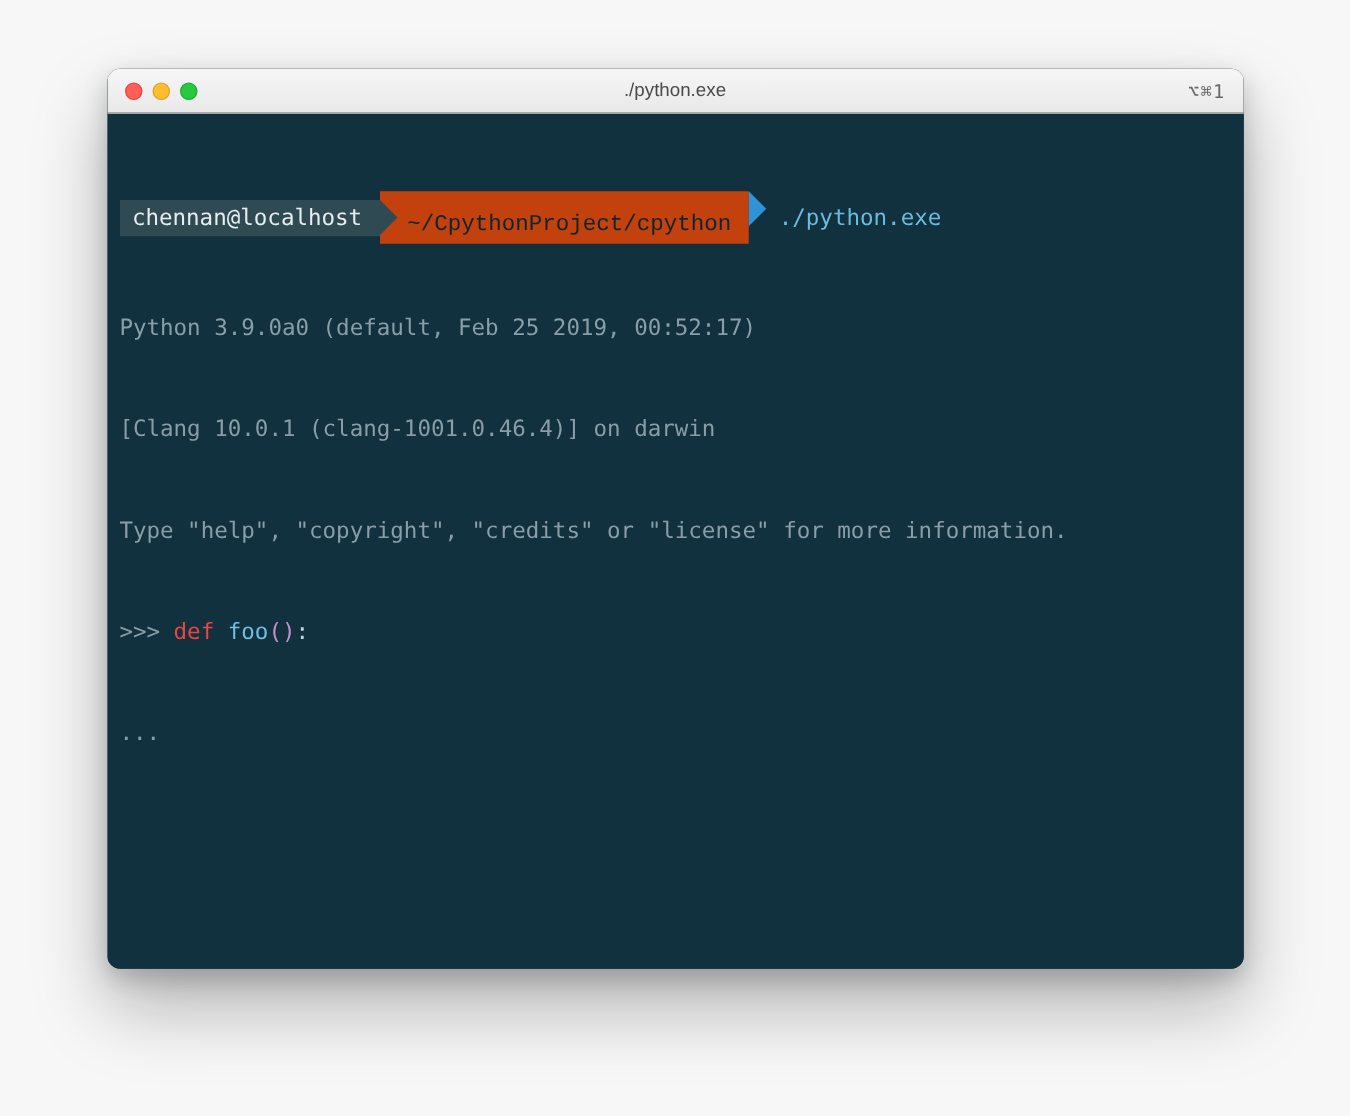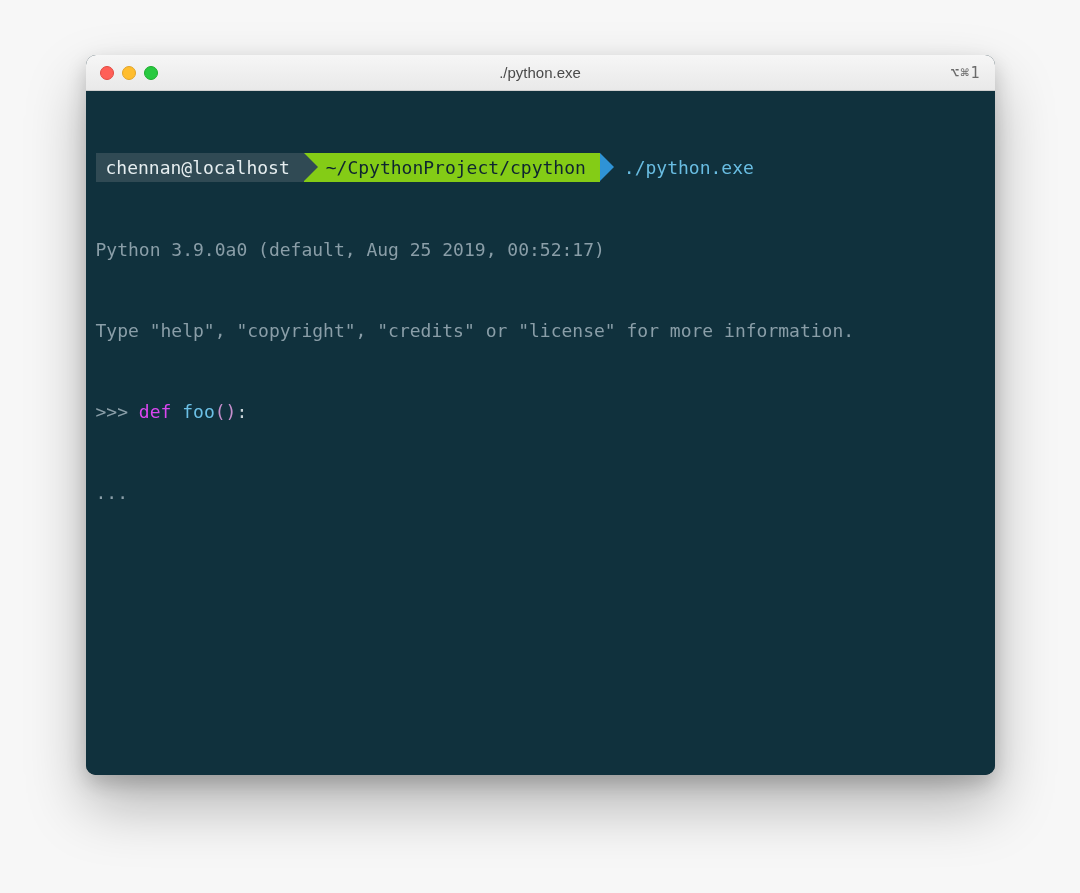--- a/index.html
+++ b/index.html
@@ -92,39 +92,40 @@
   .ps-user::after{
     content:"";
     position:absolute;
     right:-14px; top:0;
     border-top:14px solid transparent;
     border-bottom:14px solid transparent;
     border-left:14px solid #304a54;
     z-index:1;
   }
   .ps-path {
-    background: #84cc16;
+    background: #c2410c;
     color: #0e2530;
-    padding: 1px 14px 1px 22px;
+    padding: 14px 14px 1px 22px;
     position: relative;
+    font-family: Liberation Mono, monospace;
   }
   .ps-path::after{
     content:"";
     position:absolute;
     right:-14px; top:0;
     border-top:14px solid transparent;
     border-bottom:14px solid transparent;
     border-left:14px solid #2f93d6;
   }
   .ps-cmd {
     color: #69bde2;
     padding-left: 24px;
   }
   .line { white-space: pre; }
-  .kw  { color: #d946ef; }   
+  .kw  { color: #ef4444; }   
   .fn  { color: #6cc0e6; }   
   .pn  { color: #c58fcd; }   
   .call{ color: #d3b26a; }   
   .id  { color: #c9d4d8; }
   .prompt { color: #8a9ea8; }
 </style>
 </head>
 <body>
 
 <div class="page">
@@ -139,21 +140,22 @@
       <div class="title-text">./python.exe</div>
       <div class="titlebar-right">⌥⌘1</div>
     </div>
 
     <div class="terminal">
       <div class="ps-row">
         <span class="ps-user">chennan@localhost</span>
         <span class="ps-path">~/CpythonProject/cpython</span>
         <span class="ps-cmd">./python.exe</span>
       </div>
-      <div class="line">Python 3.9.0a0 (default, Aug 25 2019, 00:52:17)</div>
+      <div class="line">Python 3.9.0a0 (default, Feb 25 2019, 00:52:17)</div>
+      <div class="line">[Clang 10.0.1 (clang-1001.0.46.4)] on darwin</div>
       <div class="line">Type "help", "copyright", "credits" or "license" for more information.</div>
       <div class="line"><span class="prompt">&gt;&gt;&gt; </span><span class="kw">def</span><span> </span><span class="fn">foo</span><span class="pn">()</span><span class="id">:</span></div>
       <div class="line prompt">...</div>
       
     </div>
 
   </div>
 </div>
 
 </body></html>

